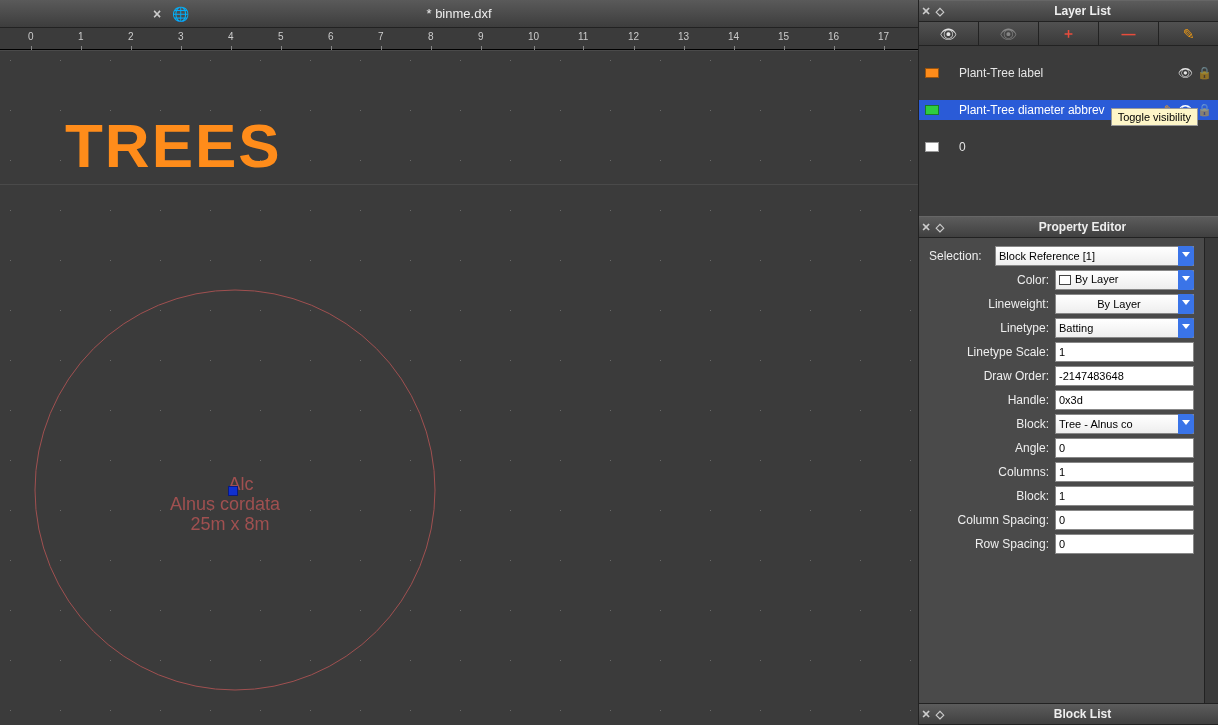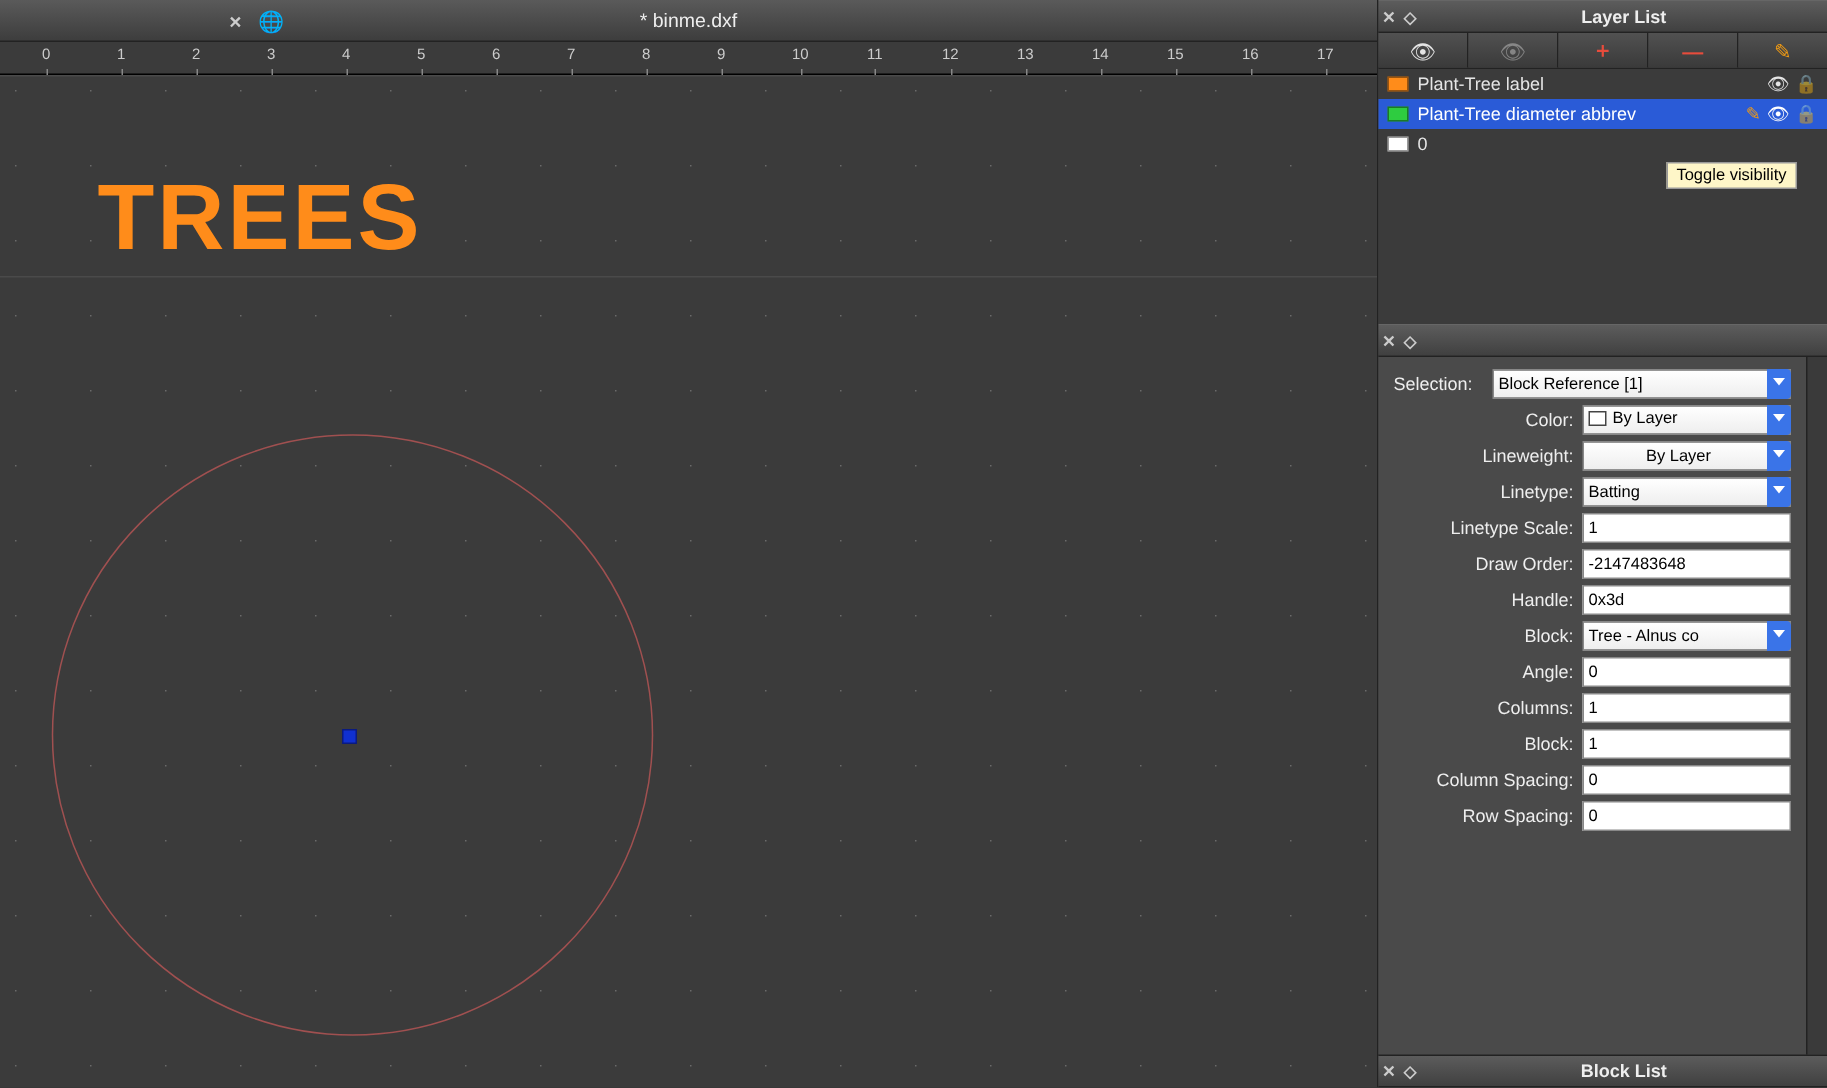--- a/index.html
+++ b/index.html
@@ -20,21 +20,21 @@
 .hline{position:absolute;left:0;right:0;height:1px;background:rgba(120,120,120,0.25);}
 .hline.h1{top:0px;} .hline.h2{top:134px;}
 .sidebar { width: 300px; background:#4a4a4a; display:flex; flex-direction:column; border-left:1px solid #222;}
 .panel-header { height:22px; background:linear-gradient(#5c5c5c,#404040); border-top:1px solid #666; border-bottom:1px solid #222; display:flex; align-items:center; font-size:12px; font-weight:bold; color:#eee; position:relative;}
 .panel-header .pctl{width:14px;text-align:center;font-size:11px;color:#ccc;}
 .panel-header .ptitle{flex:1;text-align:center;}
 .layer-toolbar { height:24px; display:flex; border-bottom:1px solid #222;}
 .layer-toolbar .tbtn{flex:1;display:flex;align-items:center;justify-content:center;background:linear-gradient(#515151,#3a3a3a);border-right:1px solid #222;font-size:14px;}
 .layer-toolbar .tbtn:last-child{border-right:none;}
 .layer-list { background:#3b3b3b; height:170px; position:relative;}
-.layer-row { height:20px; display:flex; align-items:center; font-size:12px; padding-left:6px; gap:6px;}
+.layer-row { height:20px; display:flex; align-items:center; font-size:12px; padding-left:6px; gap:20px;margin-top:17px;}
 .layer-row.sel { background:#2a5bd7; color:#fff;}
 .swatch { width:14px; height:10px; display:inline-block; border:1px solid rgba(0,0,0,0.4);}
 .layer-row .ricons{margin-left:auto;display:flex;gap:4px;padding-right:6px;font-size:12px;}
 .tooltip { position:absolute; right:20px; top:62px; background:#fef6c8; color:#000; font-size:11px; padding:2px 6px; border:1px solid #999;}
 .prop-body { flex:1; overflow:auto; background:#4a4a4a; font-size:12px; padding:6px 10px 10px 10px;}
 .prop-row { display:flex; align-items:center; height:24px; gap:6px;}
 .prop-row label { width:120px; text-align:right; color:#eee;}
 .prop-row .val { flex:1; }
 .section-title{font-weight:bold; color:#fff; margin:8px 0 4px 2px;}
 select, input[type=text]{width:100%; height:20px; background:#fff; color:#000; border:1px solid #888; font-size:11px; padding:0 3px;}
@@ -349,20 +349,25 @@
         <span style="left: 710px; top: 660px;"></span>
         <span style="left: 760px; top: 660px;"></span>
         <span style="left: 810px; top: 660px;"></span>
         <span style="left: 860px; top: 660px;"></span>
         <span style="left: 910px; top: 660px;"></span>
       </div>
     <div class="bigtext">TREES</div>
     <svg width="918" height="675">
       <circle cx="235" cy="440" r="200" fill="none" stroke="#a05050" stroke-width="1"></circle>
     </svg>
+    <div class="treelabel">
+      <div style="margin-left:32px;">Alc</div>
+      <div>Alnus cordata</div>
+      <div style="margin-left:10px;">25m x 8m</div>
+    </div>
     <div class="handle"></div>
   </div>
 </div>
 
 <div class="sidebar">
   <div class="panel-header">
     <span class="pctl">✕</span>
     <span class="pctl">◇</span>
     <span class="ptitle">Layer List</span>
   </div>
@@ -405,20 +410,21 @@
         <span class="swatch" style="background: rgb(255, 255, 255);"></span>
         <span>0</span>
         <span class="ricons"></span>
       </div>
       <div class="tooltip">Toggle visibility</div>
   </div>
 
   <div class="panel-header">
     <span class="pctl">✕</span>
     <span class="pctl">◇</span>
+    <span class="ptitle">Property Editor</span>
   </div>
   <div class="prop-container">
   <div class="prop-body">
     <div class="prop-row">
       <label style="width:60px;text-align:left;">Selection:</label>
       <div class="val selectwrap"><select><option>Block Reference [1]</option></select></div>
     </div>
 
     <div class="prop-row">
           <label>Color:</label>

